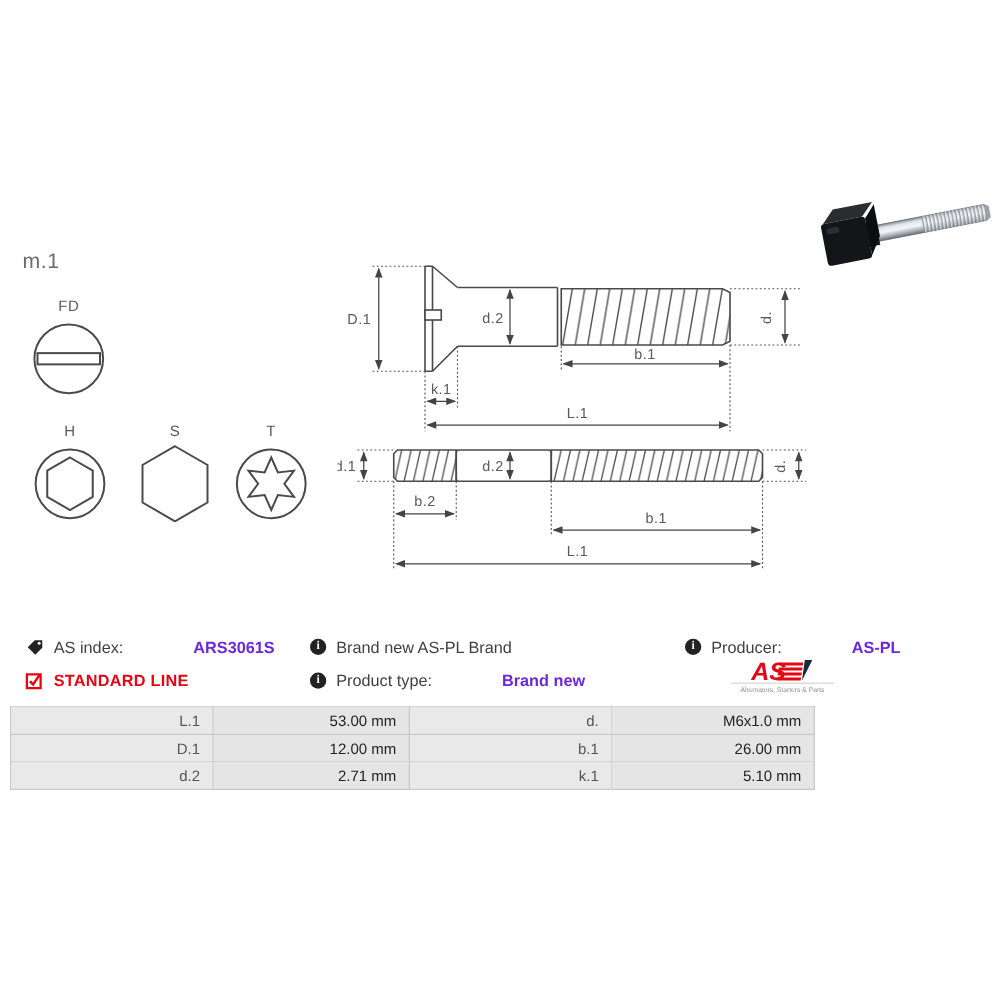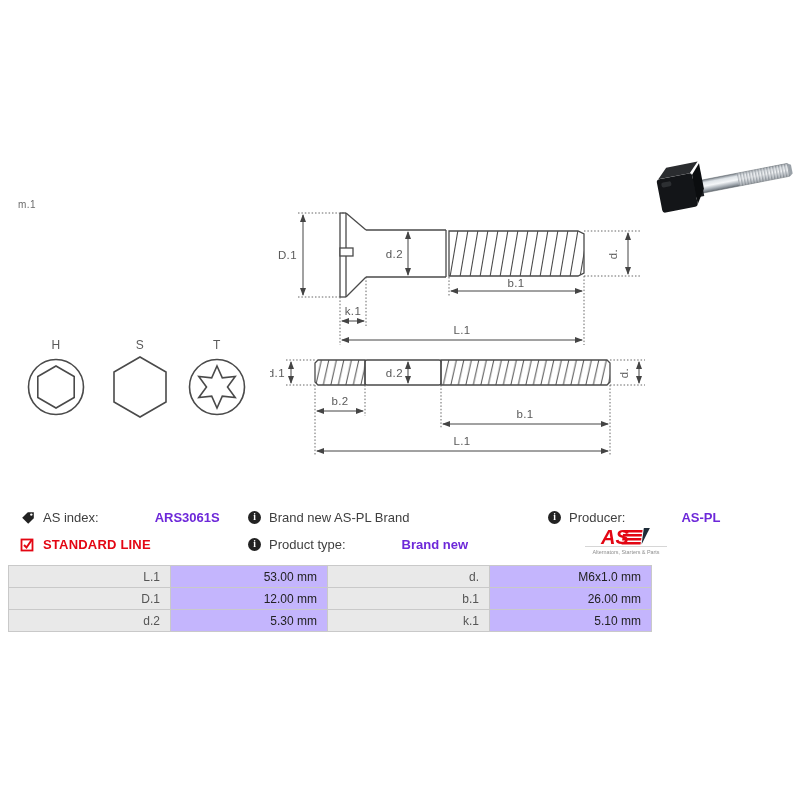--- a/index.html
+++ b/index.html
@@ -1,34 +1,34 @@
 <!DOCTYPE html>
 <html><head>
 <meta charset="utf-8">
 <style>
   html,body{margin:0;padding:0;background:#fff;}
   .page{position:relative;width:800px;height:800px;background:#fff;overflow:hidden;
         font-family:"Liberation Sans",sans-serif;color:#3c3c3c;}
   .abs{position:absolute;}
-  .m1{left:18px;top:199px;font-size:10px;color:#6b6b6b;letter-spacing:.5px;}
+  .m1{left:18px;top:199px;font-size:17px;color:#6b6b6b;letter-spacing:.5px;}
   .sym{position:absolute;width:70px;text-align:center;}
   .sym .lbl{font-size:12px;color:#5a5a5a;letter-spacing:.5px;margin-bottom:4px;line-height:14px;}
   .sym svg{display:block;margin:0 auto;}
   .info-line{position:absolute;display:flex;align-items:center;gap:8px;font-size:13px;color:#3f3f3f;height:16px;}
   .info-line b{color:#6d28d9;margin-left:48px;}
   .red-bold{color:#e30613;font-weight:bold;letter-spacing:.2px;}
   .info-ico{width:13px;height:13px;border-radius:50%;background:#222;color:#fff;
             font-size:9.5px;font-weight:bold;font-family:"Liberation Serif",serif;
             display:flex;align-items:center;justify-content:center;flex:0 0 13px;}
   table.spec{position:absolute;left:8px;top:565px;border-collapse:collapse;table-layout:fixed;
              font-size:12px;}
   table.spec td{border:1px solid #c9c9c9;height:21px;padding:0 10px 0 0;text-align:right;
                 white-space:nowrap;overflow:hidden;}
   td.k{background:#e9e9e9;color:#555;}
-  td.v{background:#c4b5fd;color:#222;}
+  td.v{background:#e5e5e5;color:#222;}
   .dimtxt{font-size:11.5px;fill:#5a5a5a;letter-spacing:.4px;}
 </style>
 </head>
 <body>
 
 <div class="page">
 
   <svg class="abs" style="left:648px;top:136px;" width="150" height="86" viewBox="0 0 150 86">
     <defs>
       <linearGradient id="steelG" x1="0" y1="0" x2="0" y2="1">
@@ -51,20 +51,29 @@
       <rect x="44" y="44" width="12" height="19" fill="#1d1f22"></rect>
       <polygon points="14,38 24,28 56,28 46,38" fill="#2a2c2f"></polygon>
       <rect x="12" y="38" width="36" height="34" rx="3" fill="#131518"></rect>
       <polygon points="48,40 57,30 57,56 48,70" fill="#0b0d0f"></polygon>
       <rect x="16" y="42" width="10" height="5" rx="2" fill="#33363a" opacity="0.8"></rect>
     </g>
   </svg>
 
   <div class="abs m1">m.1</div>
 
+  <div class="sym" style="left:20px;top:238px;">
+    <div class="lbl">FD</div>
+    <svg width="62" height="62">
+      <g fill="none" stroke="#4a4a4a" stroke-width="1.6">
+        <circle cx="31" cy="31" r="27.5"></circle>
+          <rect x="6" y="26.5" width="50" height="9"></rect>
+      </g>
+    </svg>
+  </div>
   <div class="sym" style="left:21px;top:338px;">
     <div class="lbl">H</div>
     <svg width="62" height="62">
       <g fill="none" stroke="#4a4a4a" stroke-width="1.6">
         <circle cx="31" cy="31" r="27.5"></circle>
         <polygon points="31,10 49.2,20.5 49.2,41.5 31,52 12.8,41.5 12.8,20.5"></polygon>
       </g>
     </svg>
   </div>
   <div class="sym" style="left:105px;top:338px;">
@@ -235,20 +244,20 @@
         <td class="v">M6x1.0 mm</td>
       </tr>
       <tr>
         <td class="k">D.1</td>
         <td class="v">12.00 mm</td>
         <td class="k">b.1</td>
         <td class="v">26.00 mm</td>
       </tr>
       <tr>
         <td class="k">d.2</td>
-        <td class="v">5.30 mm</td>
+        <td class="v">2.71 mm</td>
         <td class="k">k.1</td>
         <td class="v">5.10 mm</td>
       </tr>
     </tbody>
   </table>
 
 </div>
 
 </body></html>

